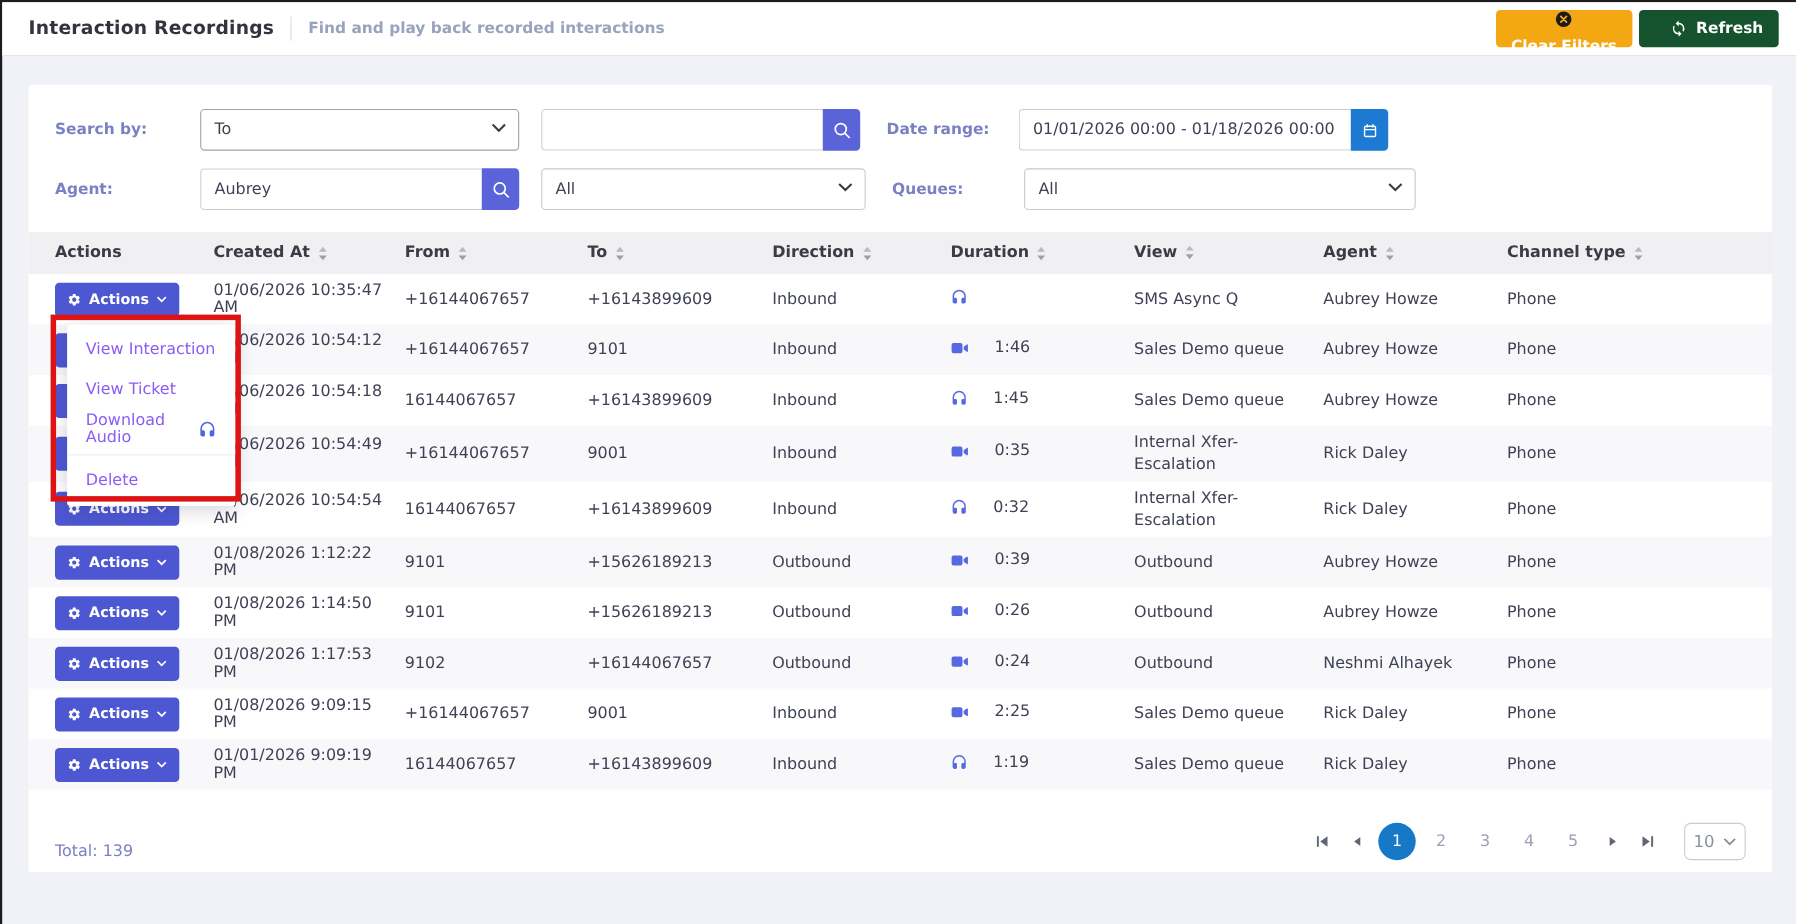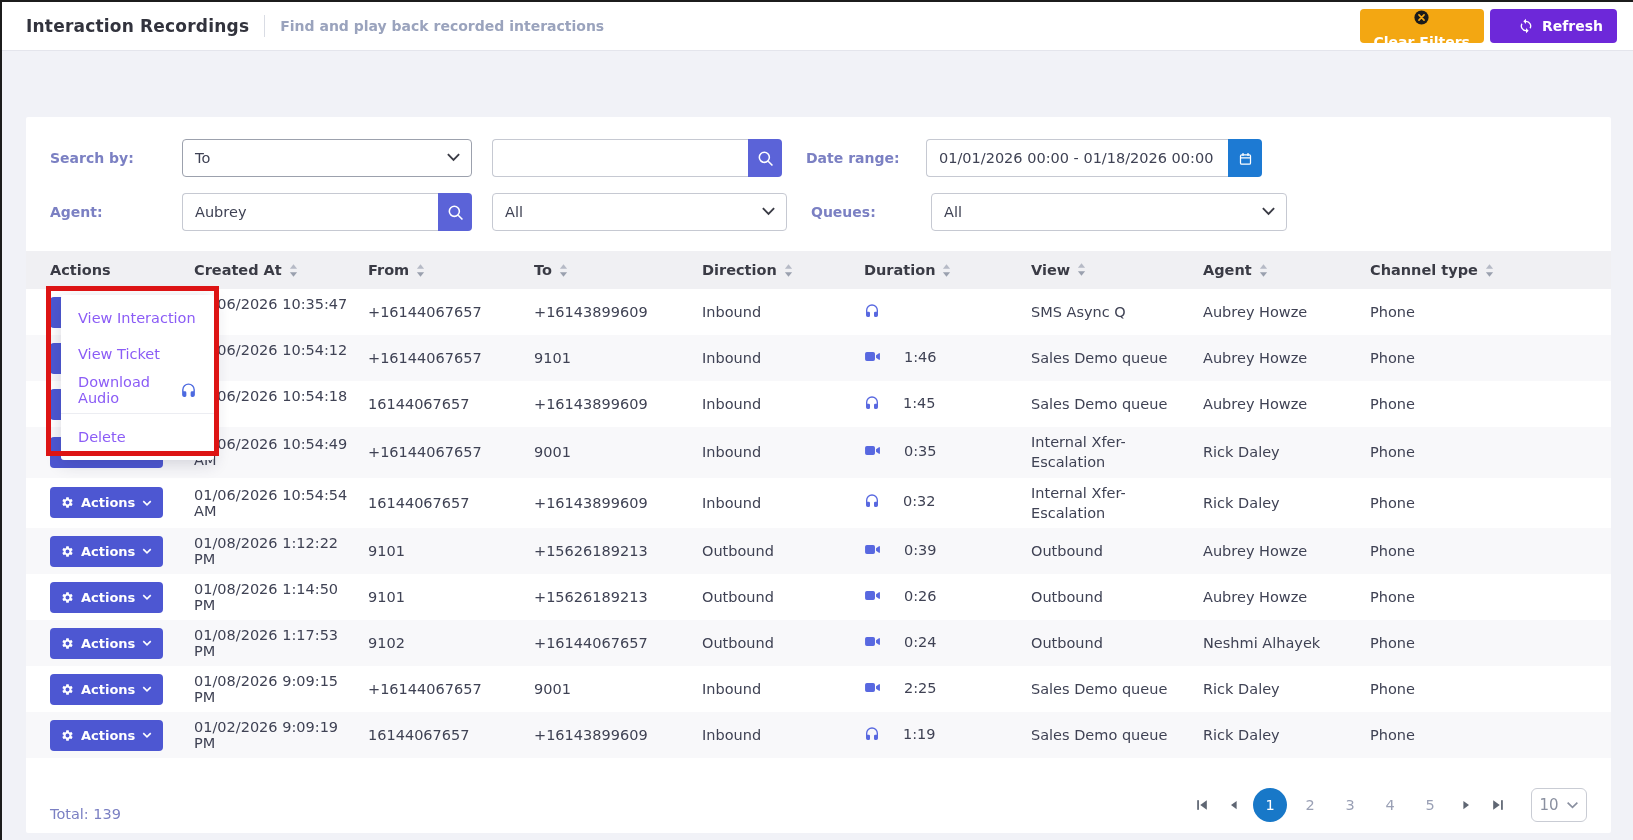--- a/index.html
+++ b/index.html
@@ -14,24 +14,24 @@
     border-left:2px solid #1c1c1c;
   }
   
   .topbar{position:absolute;top:0;left:0;right:0;height:49px;background:#fff;border-bottom:1px solid #e4e5ec;display:flex;align-items:center;padding:0 16px 0 24px;}
   .page-title{font-size:17px;font-weight:700;color:#32333d;letter-spacing:.2px;}
   .v-div{width:1px;height:22px;background:#d9dce4;margin:0 15px;}
   .page-subtitle{font-size:14px;font-weight:600;color:#9aa3bd;}
   .topbar-actions{margin-left:auto;display:flex;gap:6px;}
   .btn{display:inline-flex;align-items:center;gap:8px;height:34px;padding:0 14px;border:none;border-radius:4px;color:#fff;font-size:14px;font-weight:600;font-family:inherit;cursor:pointer;}
   .btn-warning{background:#f3a712;flex-direction:column;}
-  .btn-primary{background:#6d28d9;padding-left:28px;}
+  .btn-primary{background:#14532d;padding-left:28px;}
   .btn svg{flex:none;}
   
-  .card{position:absolute;left:24px;top:75px;width:1585px;height:716px;background:#fff;border-radius:2px;margin-top:40px;}
+  .card{position:absolute;left:24px;top:75px;width:1585px;height:716px;background:#fff;border-radius:2px;}
   
   .filters{padding:22px 24px 0 24px;}
   .filter-row{display:flex;align-items:center;height:38px;margin-bottom:16px;}
   .f-label{font-size:14px;font-weight:600;color:#7b80c3;flex:none;}
   .lbl-1{width:132px;}
   .lbl-2{width:120px;margin-left:24px;}
   .sel{position:relative;height:38px;border:1px solid #c6c9d2;border-radius:4px;background:#fff;display:flex;align-items:center;padding:0 34px 0 12px;font-size:14.5px;color:#3f4254;cursor:pointer;}
   .sel.dark-border{border-color:#9ca1ad;}
   .sel .chev{position:absolute;right:10px;top:50%;transform:translateY(-50%);}
   .txt-input{height:38px;border:1px solid #c6c9d2;border-radius:4px;padding:0 12px;font-size:14.5px;color:#3f4254;font-family:inherit;outline:none;}
@@ -611,21 +611,21 @@
                 </svg>
               </span>
         <span>Actions</span>
         <span style="display:inline-flex;">
                 <svg width="10" height="8" viewBox="0 0 16 12" fill="none" stroke="#fff" stroke-width="2.5">
                   <path d="M2 3l6 6 6-6"></path>
                 </svg>
               </span>
       </button>
     </div>
-    <div class="c c2">01/02/2026 9:09:19 PM</div>
+    <div class="c c2">01/01/2026 9:09:19 PM</div>
     <div class="c c3">16144067657</div>
     <div class="c c4">+16143899609</div>
     <div class="c c5">Inbound</div>
     <div class="c c6">
       <span class="dur">
         <span style="display:inline-flex;">
                 <svg width="16" height="16" viewBox="0 0 24 24" fill="currentColor">
                   <path d="M12 2a9 9 0 0 0-9 9v7.5A2.5 2.5 0 0 0 5.5 21H7a2 2 0 0 0 2-2v-4a2 2 0 0 0-2-2H5v-2a7 7 0 0 1 14 0v2h-2a2 2 0 0 0-2 2v4a2 2 0 0 0 2 2h1.5a2.5 2.5 0 0 0 2.5-2.5V11a9 9 0 0 0-9-9z"></path>
                 </svg>
               </span>

